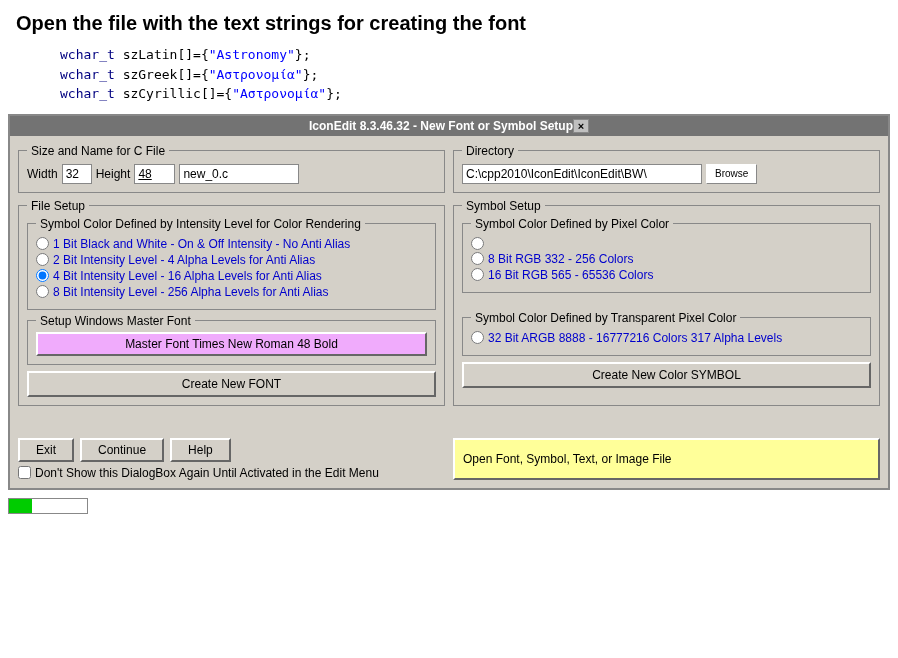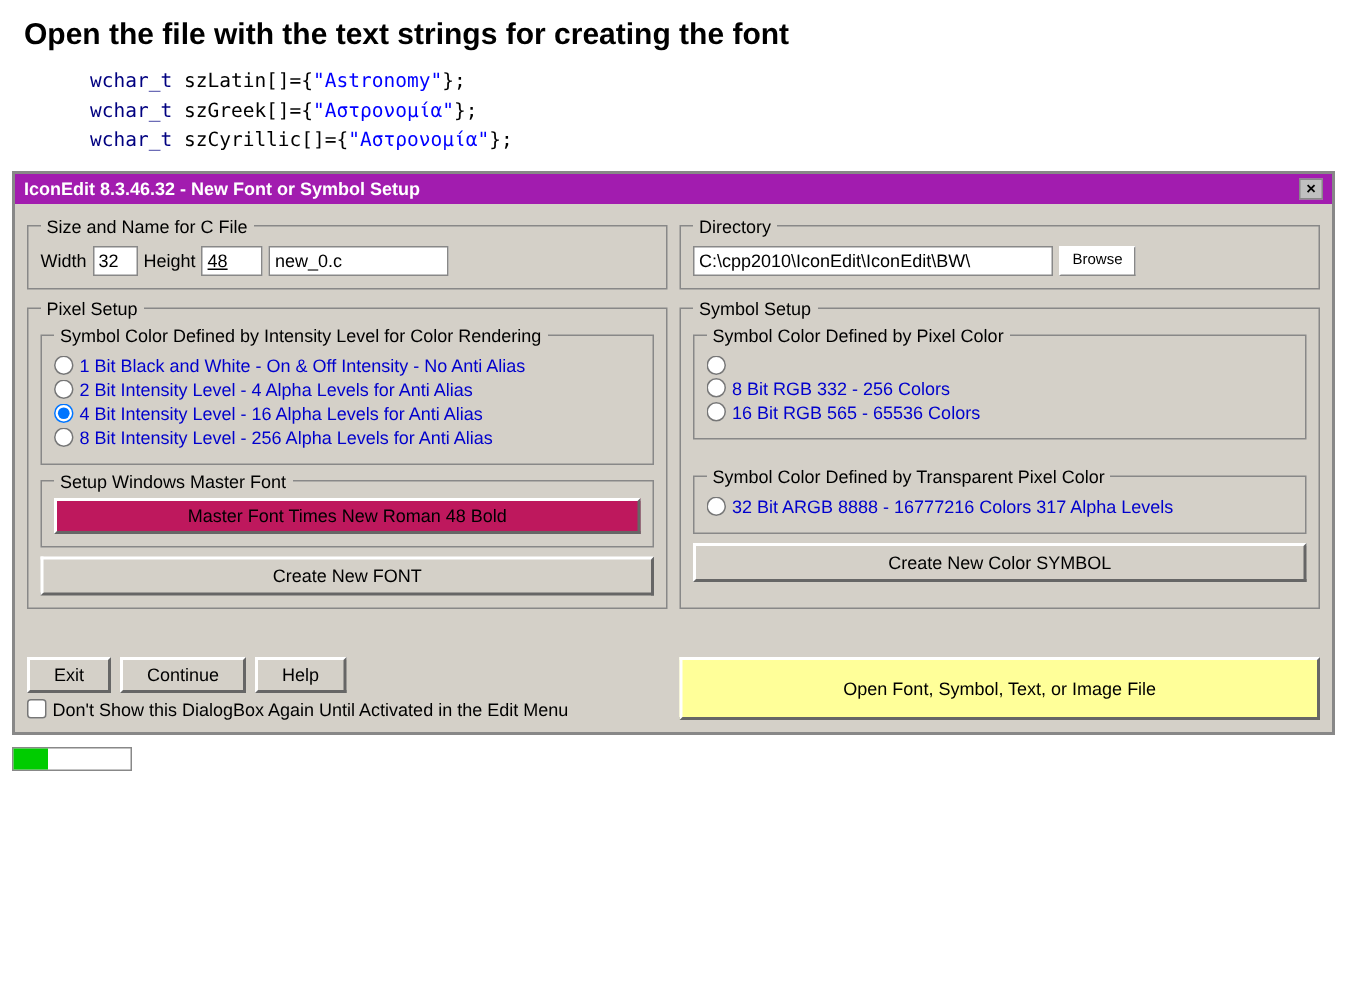--- a/index.html
+++ b/index.html
@@ -26,27 +26,27 @@
     .code-blue { color: #000080; }
     .code-string { color: #0000ff; }
     
     .dialog {
       margin: 0 8px 0 8px;
       border: 2px solid #888;
       background: #d4d0c8;
       position: relative;
     }
     .dialog-titlebar {
-      background: #a21caf;
+      background: #737373;
       color: #fff;
       font-size: 12px;
       font-weight: bold;
-      padding: 3px 6px;
-      display: flex;
-      justify-content: space-between;
+      padding: 3px 16px;
+      display: flex;
+      justify-content: center;
       align-items: center;
     }
     .dialog-close-btn {
       background: #c0c0c0;
       border: 1px solid #888;
       color: #000;
       font-size: 11px;
       width: 16px;
       height: 14px;
       display: flex;
@@ -135,21 +135,21 @@
     }
     .radio-item label {
       font-size: 12px;
       color: #0000cc;
     }
     
     .master-font-fieldset {
       margin-top: 4px;
     }
     .win-button {
-      background: #be185d;
+      background: #f0abfc;
       border: 2px solid;
       border-top-color: #fff;
       border-left-color: #fff;
       border-bottom-color: #666;
       border-right-color: #666;
       font-size: 12px;
       padding: 3px 8px;
       cursor: pointer;
       width: 100%;
       text-align: center;
@@ -209,21 +209,21 @@
       background: #ffff99;
       border: 2px solid;
       border-top-color: #fff;
       border-left-color: #fff;
       border-bottom-color: #666;
       border-right-color: #666;
       font-size: 12px;
       padding: 6px 8px;
       cursor: pointer;
       width: 100%;
-      text-align: center;
+      text-align: left;
       height: 100%;
     }
     
     .progress-area {
       padding: 8px 8px 4px 8px;
       display: flex;
       align-items: center;
     }
     .progress-bar-outer {
       width: 80px;
@@ -279,21 +279,21 @@
         <div class="field-row">
           <input type="text" class="dir-input" value="C:\cpp2010\IconEdit\IconEdit\BW\" style="">
           <button class="browse-btn">Browse</button>
         </div>
       </fieldset>
     </div>
 
     <div class="middle-row">
 
       <fieldset class="font-setup-fieldset">
-        <legend>Pixel Setup</legend>
+        <legend>File Setup</legend>
         
         <fieldset>
           <legend>Symbol Color Defined by Intensity Level for Color Rendering</legend>
           <div class="radio-item">
             <input type="radio" name="intensity" id="r1" style="">
             <label for="r1">1 Bit Black and White - On &amp; Off Intensity - No Anti Alias</label>
           </div>
           <div class="radio-item">
             <input type="radio" name="intensity" id="r2" style="">
             <label for="r2">2 Bit Intensity Level - 4 Alpha Levels for Anti Alias</label>

